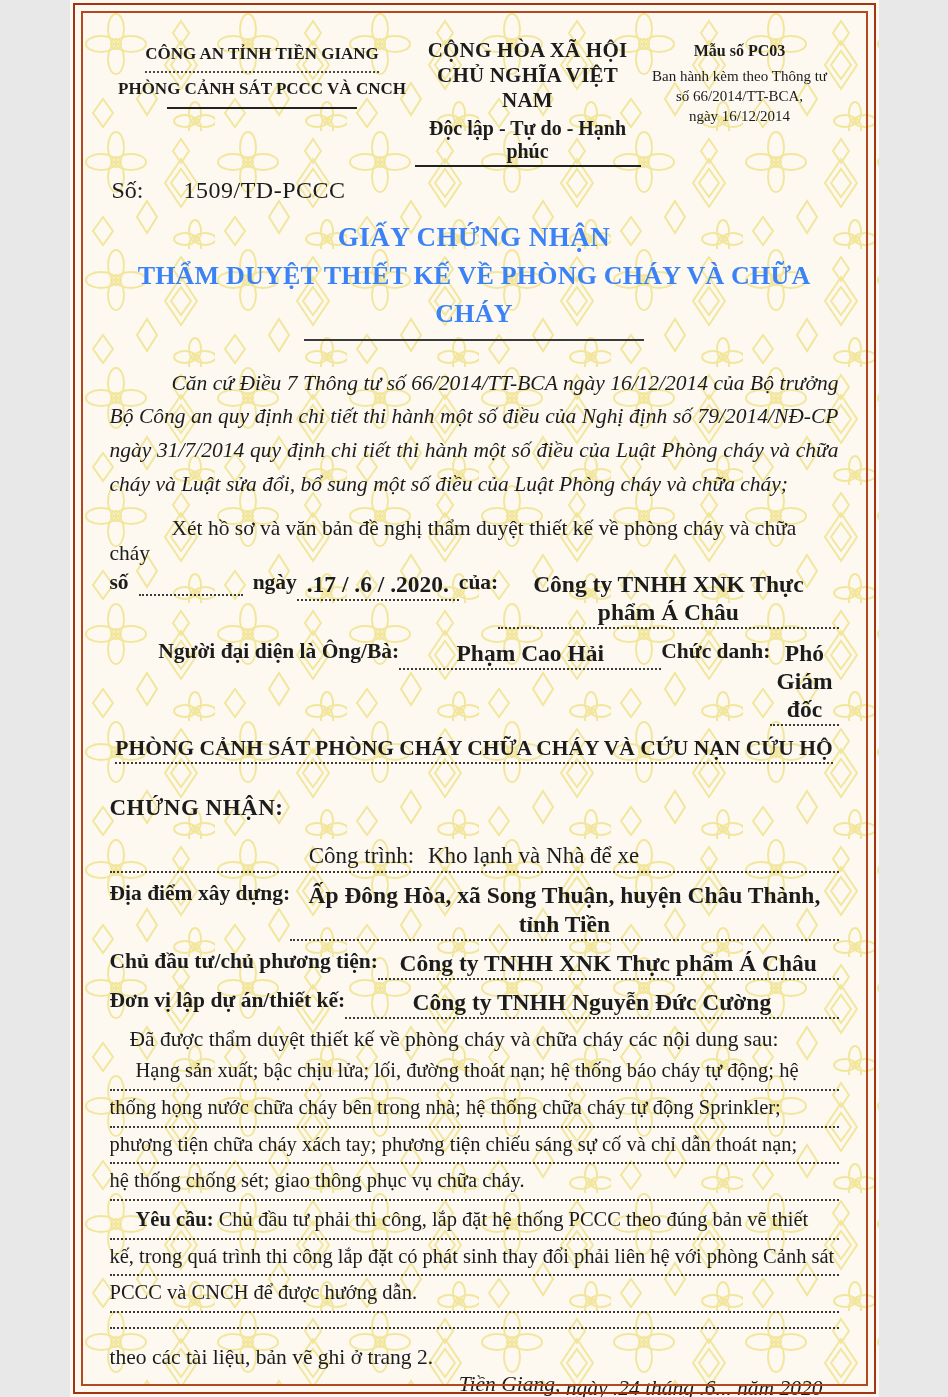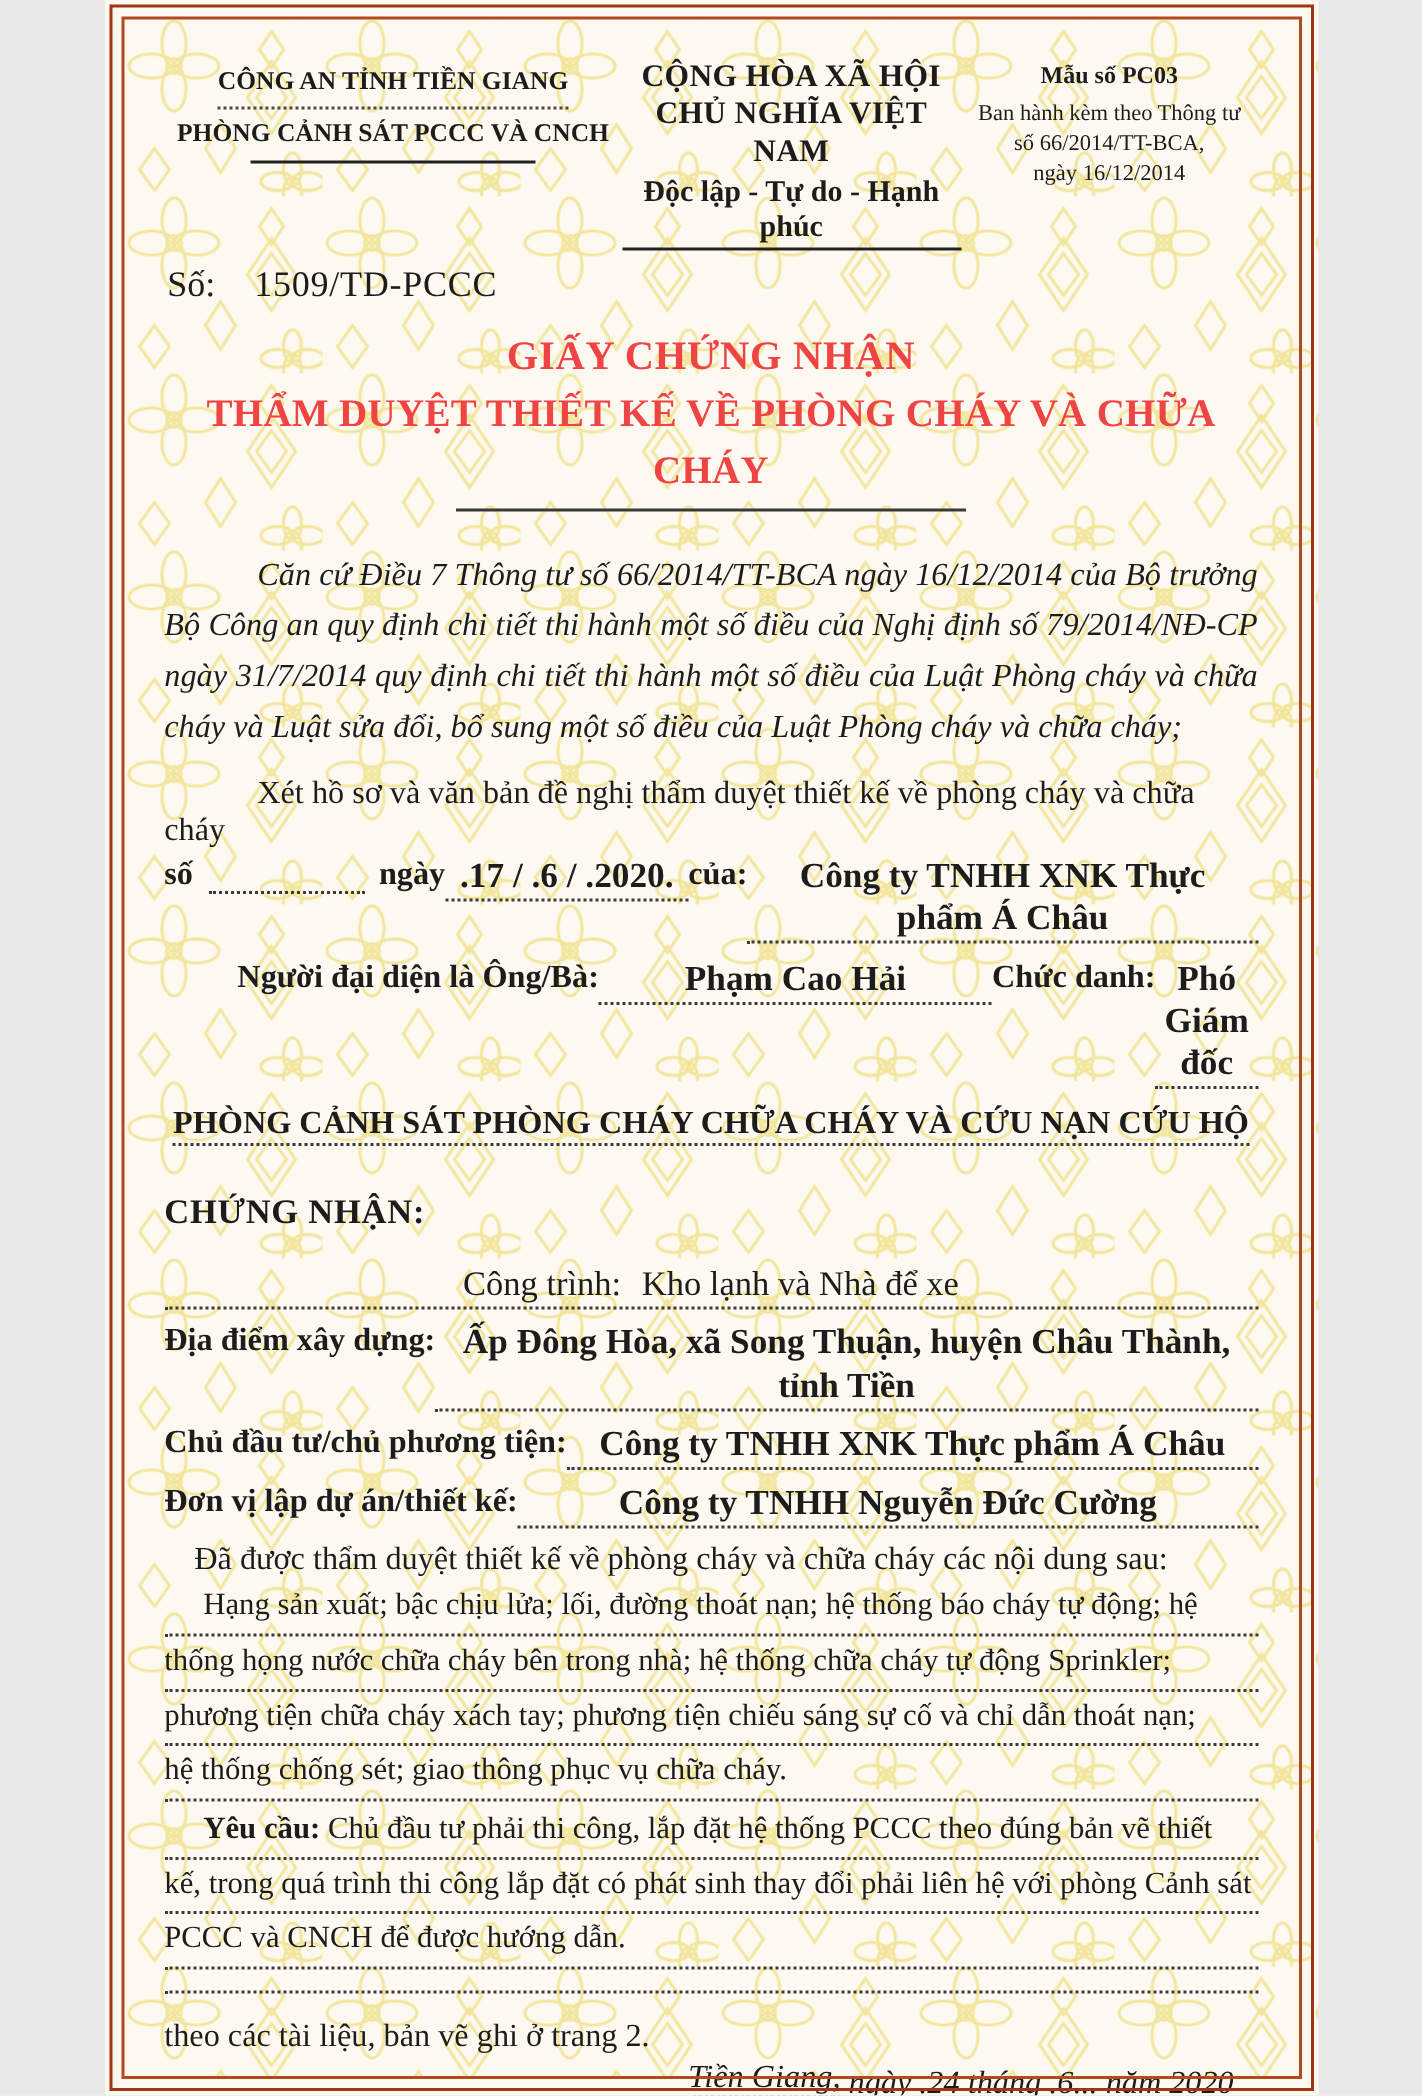--- a/index.html
+++ b/index.html
@@ -19,24 +19,24 @@
   .hdr-left{width:305px; text-align:center; font-weight:bold; font-size:17px; line-height:1.9;}
   .hdr-left .l1{border-bottom:2px dotted #4a4a4a; display:inline-block; padding-bottom:1px;}
   .hdr-left .l2{display:block;}
   .hdr-left .rule{width:190px; border-bottom:2px solid #222; margin:1px auto 0 auto;}
   .hdr-center{flex:1; text-align:center;}
   .hdr-center .n1{font-weight:bold; font-size:21px; letter-spacing:.2px;}
   .hdr-center .n2{font-weight:bold; font-size:20px; display:inline-block; border-bottom:2px solid #222; padding:0 4px 2px 4px; margin-top:4px;}
   .hdr-right{width:198px; text-align:center; font-size:15px; line-height:1.35; padding-top:2px;}
   .hdr-right .code{font-weight:bold; font-size:16px; margin-bottom:4px;}
   .doc-no{font-size:24px; margin:10px 0 0 2px;}
-  .doc-no .val{margin-left:26px; letter-spacing:.5px;}
-
-  
-  .title{ text-align:center; color:#ef4444; font-weight:bold; margin-top:14px; line-height:1.45;}
+  .doc-no .val{margin-left:40px; letter-spacing:.5px;}
+
+  
+  .title{ text-align:center; color:#3b82f6; font-weight:bold; margin-top:14px; line-height:1.45;}
   .title .t1{font-size:27px; letter-spacing:.5px;}
   .title .t2{font-size:26px; letter-spacing:.2px;}
   .title-rule{width:340px; border-bottom:2.5px solid #3a3a3a; margin:6px auto 0 auto;}
 
   
   .legal{font-style:italic; font-size:21.5px; line-height:1.57; text-align:justify; text-indent:62px; margin-top:26px;}
   .legal+.legal{margin-top:16px;}
 
   
   .req-line1{font-size:21.5px; margin-top:14px; text-indent:62px;}

